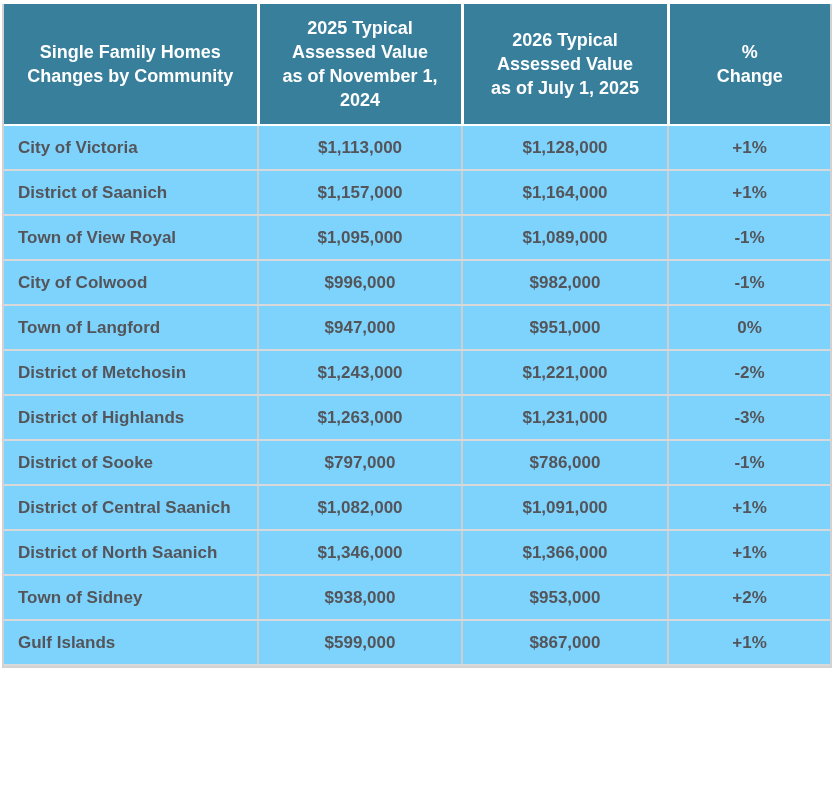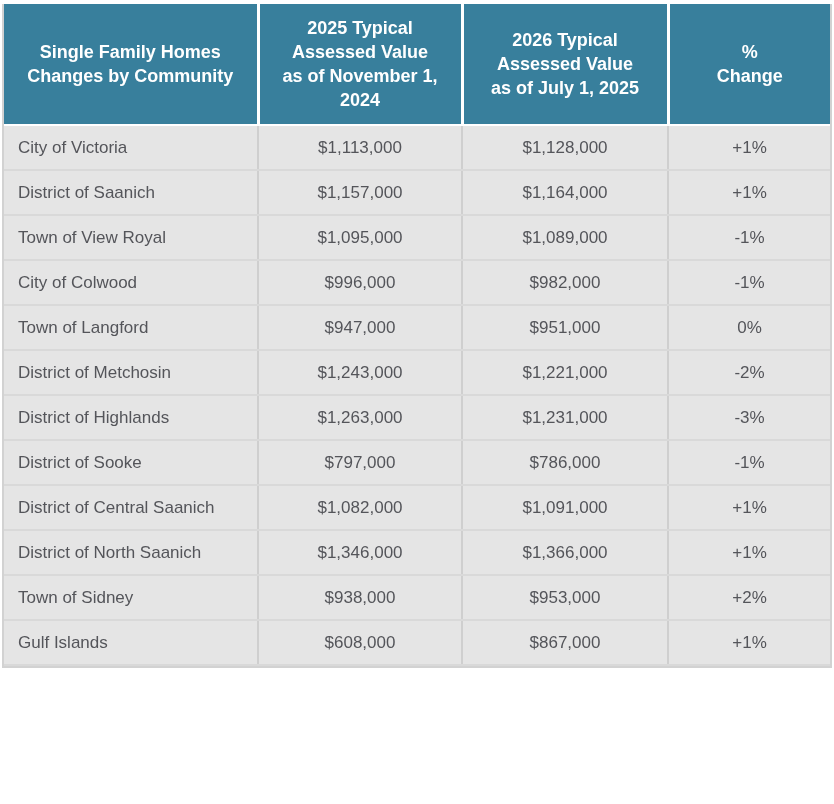--- a/index.html
+++ b/index.html
@@ -58,24 +58,24 @@
     color:var(--section-text);
     font-size:19px;
     font-weight:700;
     text-align:left;
     padding:9px 14px;
     line-height:25px;
     border-bottom:2px solid var(--row-border);
   }
 
   tbody td{
-    background:#e5e5e5;
+    background:#7dd3fc;
     color:var(--body-text);
     font-size:17px;
-    font-weight:400;
+    font-weight:700;
     text-align:center;
     vertical-align:top;
     padding:10px 8px;
     line-height:23px;
     border-bottom:2px solid var(--row-border);
     border-right:2px solid var(--col-border);
   }
   tbody td:last-child{border-right:none;}
   tbody td.cell-community{
     text-align:left;
@@ -183,19 +183,19 @@
 
   <tr>
     <td class="cell-community">Town of Sidney</td>
     <td>$938,000</td>
     <td>$953,000</td>
     <td>+2%</td>
   </tr>
 
   <tr>
     <td class="cell-community">Gulf Islands</td>
-    <td>$608,000</td>
+    <td>$599,000</td>
     <td>$867,000</td>
     <td>+1%</td>
   </tr>
 </tbody>
   </table>
 </div>
 
 </body></html>

